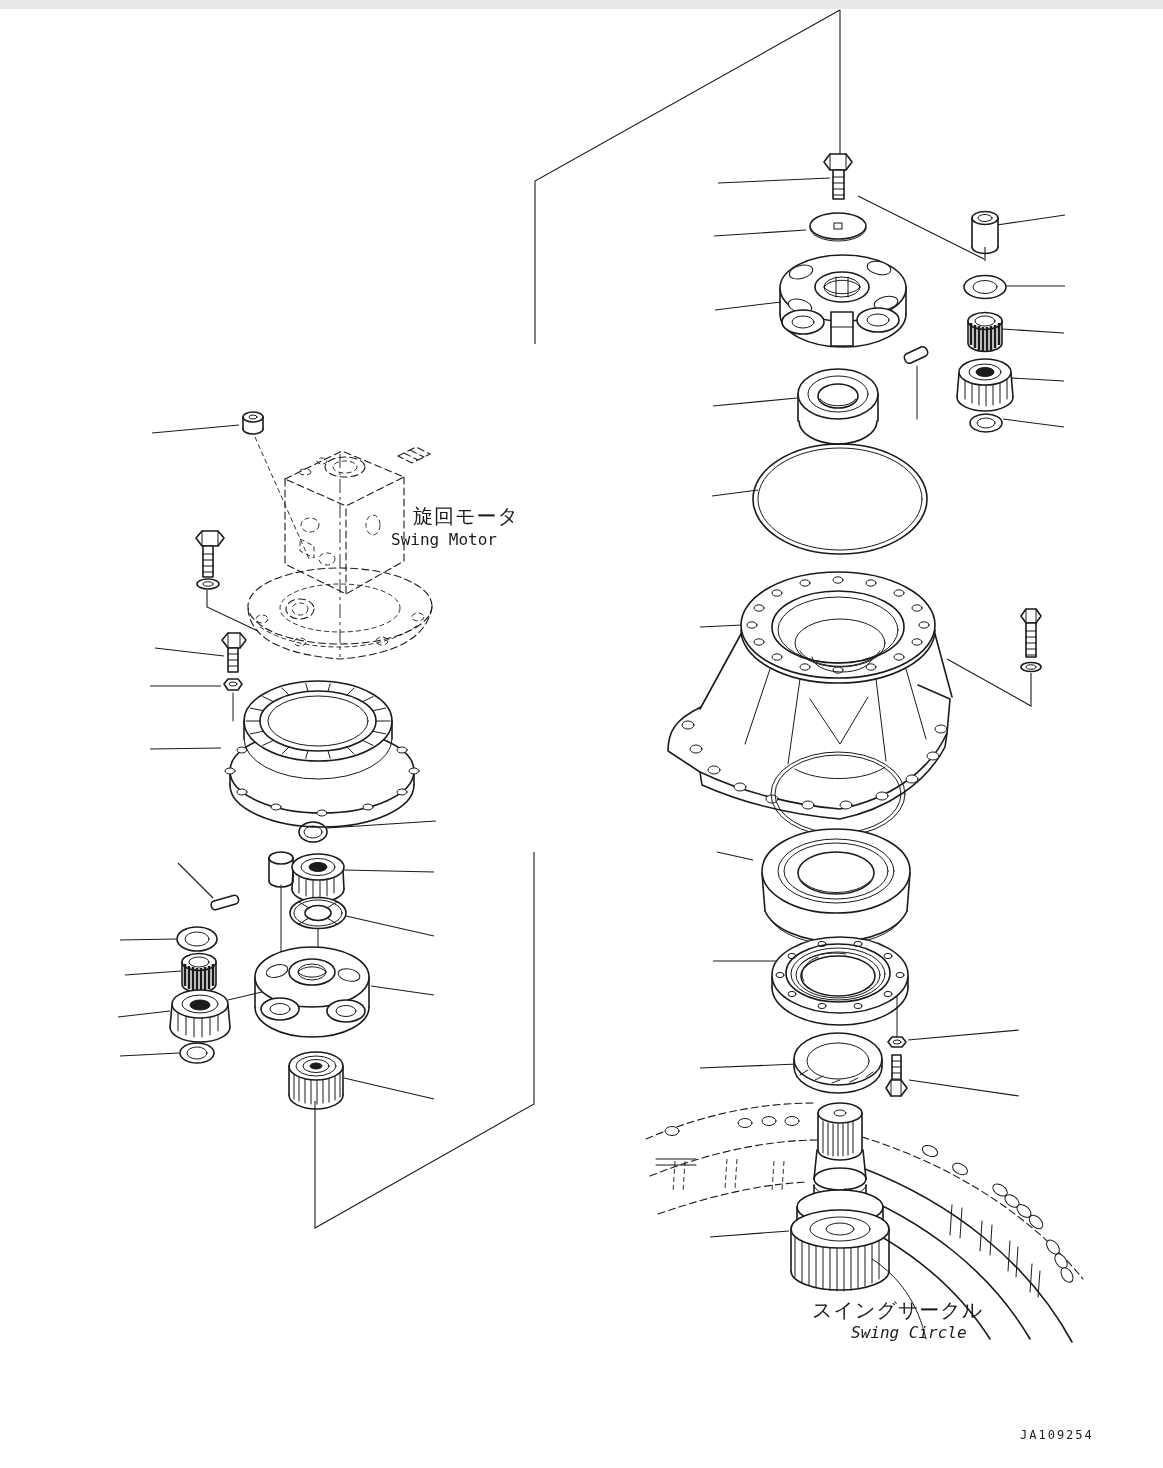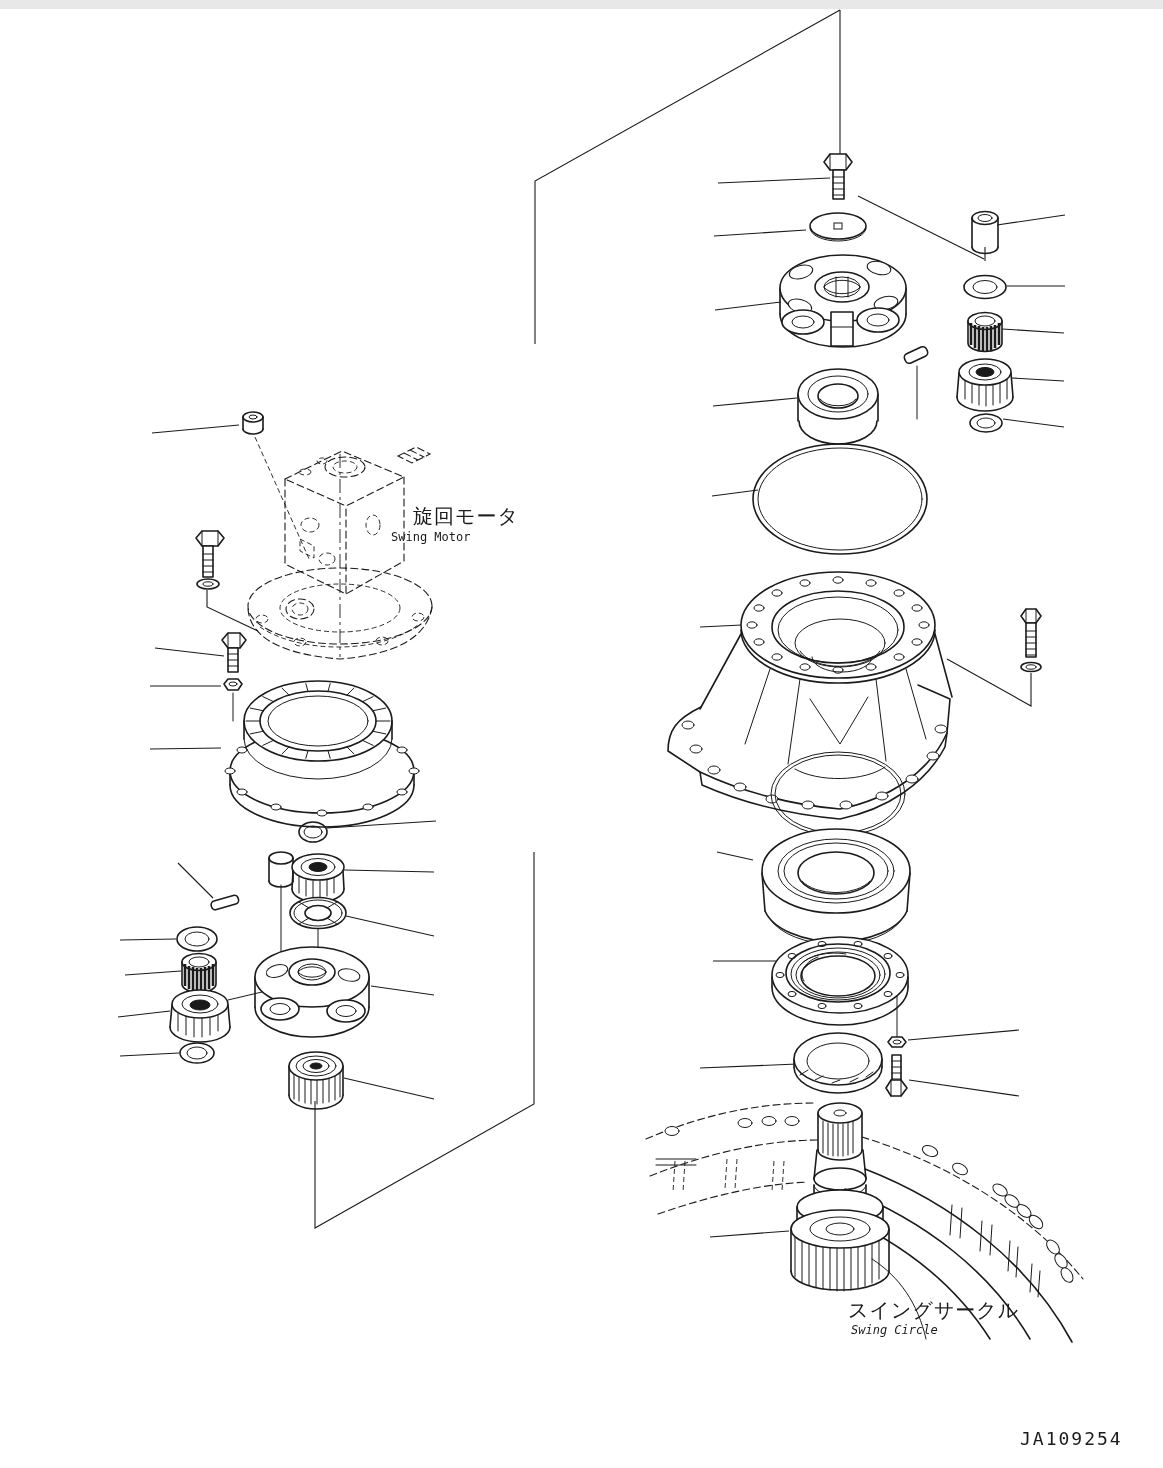--- a/index.html
+++ b/index.html
@@ -22,22 +22,22 @@
   
   .b{fill:var(--line);stroke:var(--line);}
   
   .ld{stroke:var(--line);stroke-width:1.1;fill:none;}
   
   .dash{stroke:var(--line);stroke-width:1.1;fill:none;stroke-dasharray:7 4;stroke-linecap:round;}
   .dashf{stroke:var(--line);stroke-width:.9;fill:none;stroke-dasharray:5 3;}
   .cl{stroke:var(--line);stroke-width:.9;fill:none;stroke-dasharray:14 4 3 4;}
   .lbl{position:absolute;color:var(--line);white-space:pre;}
   .lbl-ja{font-size:20px;letter-spacing:1px;}
-  .lbl-en{font-size:12px;text-align:center;}
-  .lbl-num{font-size:18px;letter-spacing:2px;}
+  .lbl-en{font-size:16px;text-align:center;}
+  .lbl-num{font-size:12px;letter-spacing:2px;}
 </style>
 </head>
 <body>
 
 <div id="stage">
 <svg width="1163" height="1468" viewBox="0 0 1163 1468">
 
   <g>
     <path class="ld" d="M840 1 L840 146"></path>
     <path class="ld" d="M840 1 L535 172 L535 335"></path>
@@ -496,16 +496,16 @@
     <ellipse class="p w" cx="316" cy="1057" rx="27" ry="14"></ellipse>
     <ellipse class="f" cx="316" cy="1057" rx="20" ry="10"></ellipse>
     <ellipse class="f" cx="316" cy="1057" rx="13" ry="6.5"></ellipse>
     <ellipse class="b" cx="316" cy="1057" rx="6" ry="3"></ellipse>
   </g>
 
 </svg>
 
   <div class="lbl lbl-ja" style="left:413px;top:494px;">旋回モータ</div>
   <div class="lbl lbl-en" style="left:391px;top:521px;">Swing Motor</div>
-  <div class="lbl lbl-ja" style="left:848px;top:1288px;">スイングサークル</div>
+  <div class="lbl lbl-ja" style="left:812px;top:1288px;">スイングサークル</div>
   <div class="lbl lbl-en" style="left:851px;top:1314px;font-style:italic;">Swing Circle</div>
   <div class="lbl lbl-num" style="left:1020px;top:1419px;">JA109254</div>
 </div>
 
 </body></html>

